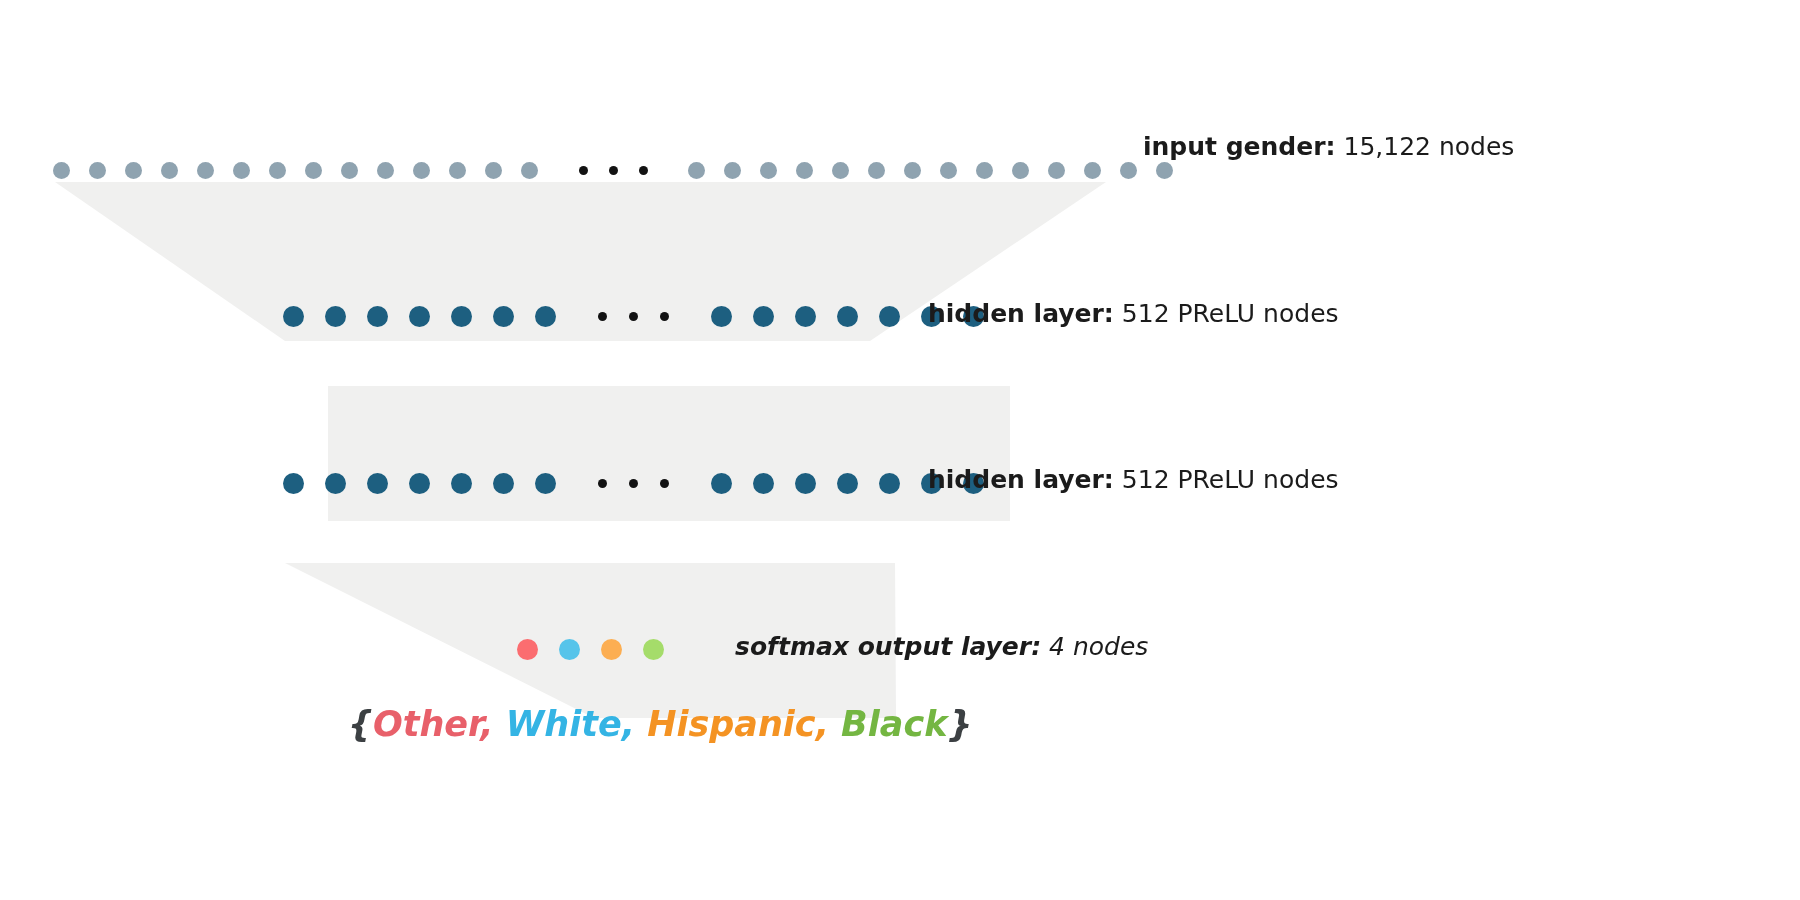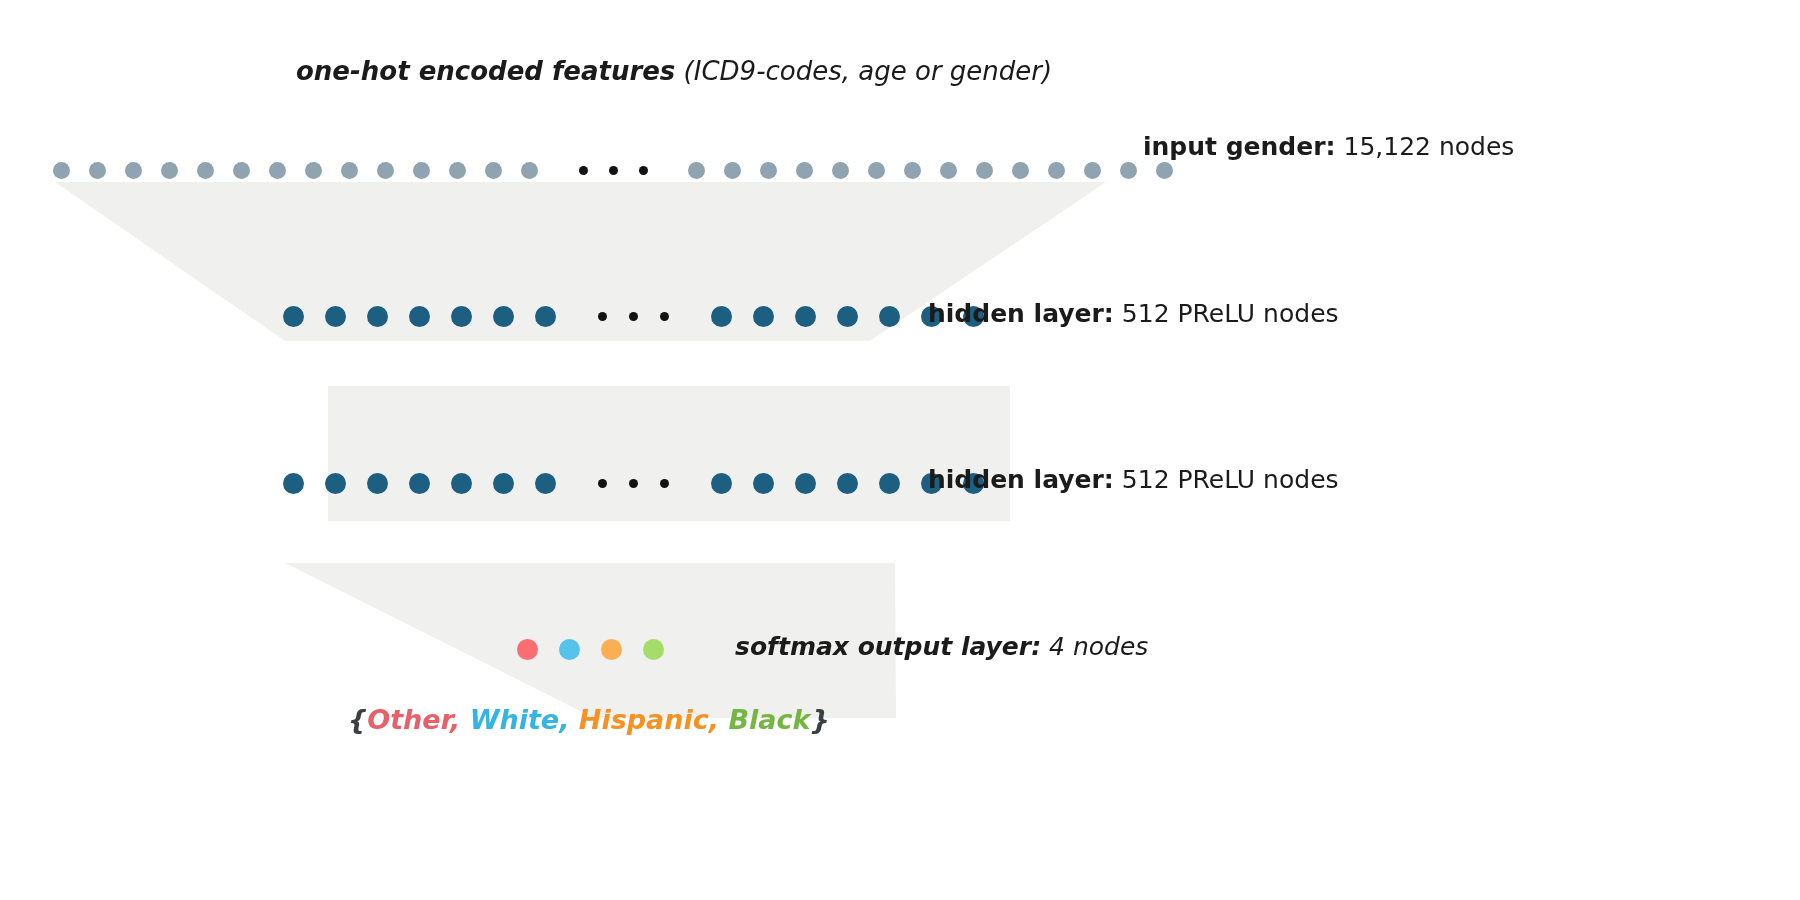--- a/index.html
+++ b/index.html
@@ -135,44 +135,41 @@
   #label-input    { left: 1143px; top: 132px; }
   #label-hidden-1 { left: 928px;  top: 299px; }
   #label-hidden-2 { left: 928px;  top: 465px; }
   #label-output   { left: 735px;  top: 632px; font-style: italic; }
 
   
   #class-list {
     position: absolute;
     left: 348px;
     top: 704px;
-    font-size: 27px;
+    font-size: 35px;
     font-weight: bold;
     font-style: italic;
     white-space: nowrap;
     color: #3c4043;
   }
   #class-list .brace { color: #3c4043; }
   #class-list .cls   { font-weight: bold; font-style: italic; }
   #class-list .sep   { font-weight: bold; }
 </style>
 </head>
 <body>
 
 <div id="canvas">
 
   <svg id="shapes" viewBox="0 0 1800 900">
     <polygon points="55,182 1106,182 870,341 285,341" fill="#f0f0ef"></polygon>
     <rect x="328" y="386" width="682" height="135" fill="#f0f0ef"></rect>
     <polygon points="285,563 870,563 895,563 896,718 594,718" fill="#f0f0ef"></polygon>
   </svg>
 
-  <div class="title">
-    <span class="t-strong">one-hot encoded features</span><span class="t-rest"> (ICD9-codes, age or gender)</span>
-  </div>
 
   <div class="node-row" id="row-input">
     <div class="node-group" id="input-left">
         <span class="node" style="background: rgb(143, 163, 176);"></span>
         <span class="node" style="background: rgb(143, 163, 176);"></span>
         <span class="node" style="background: rgb(143, 163, 176);"></span>
         <span class="node" style="background: rgb(143, 163, 176);"></span>
         <span class="node" style="background: rgb(143, 163, 176);"></span>
         <span class="node" style="background: rgb(143, 163, 176);"></span>
         <span class="node" style="background: rgb(143, 163, 176);"></span>

